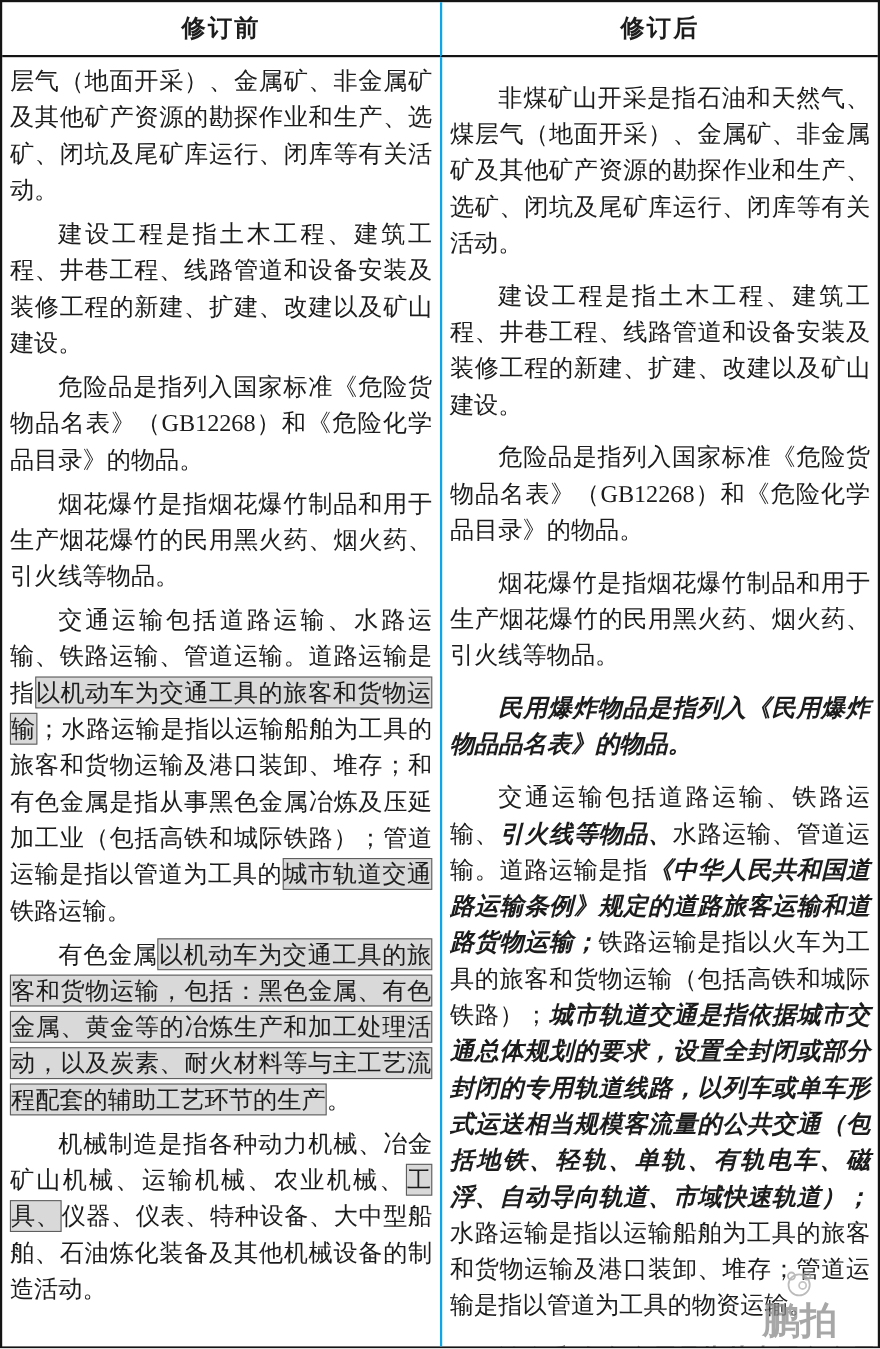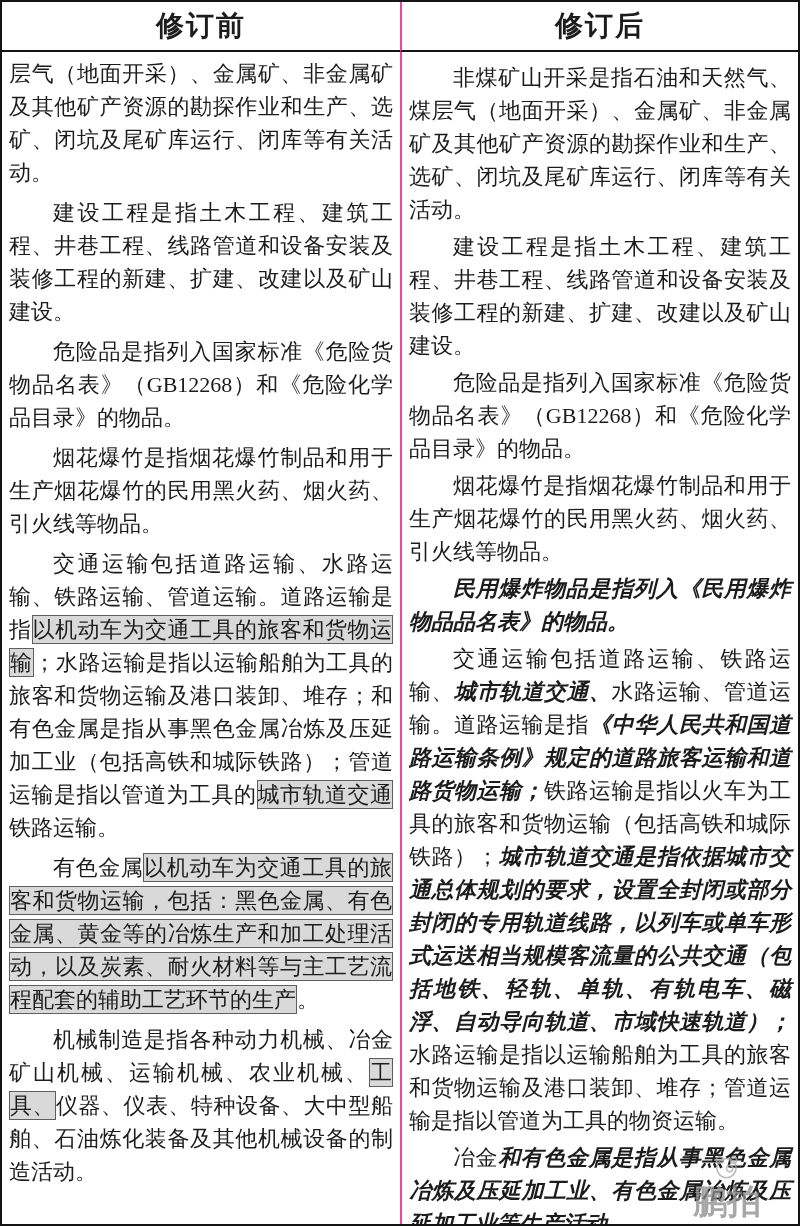--- a/index.html
+++ b/index.html
@@ -10,32 +10,32 @@
   }
   .table {
     position:absolute; left:0; top:0; width:796px; height:1222px;
     border:2px solid #141414;
     display:grid;
     grid-template-columns:1fr 1fr;
     grid-template-rows:50px 1fr;
   }
   .hcell {
     display:flex; align-items:center; justify-content:center;
-    font-size:28px; font-weight:bold; letter-spacing:2px;
+    font-size:22px; font-weight:bold; letter-spacing:2px;
     border-bottom:2px solid #141414;
     font-family:"Liberation Serif", serif;
   }
-  .col-right { border-left:2px solid #ec4899; }
+  .col-right { border-left:2px solid #0ea5e9; }
   .bcell {
     padding:5px 7px 0 7px; overflow:hidden;
     font-size:22px; line-height:33px;
     text-align:justify; text-justify:inter-character;
   }
   .bcell p { margin:0 0 7px 0; }
-  .bcell.col-right p { margin:4px 0 2px 0; }
+  .bcell.col-right p { margin:15px 0 2px 0; }
   .indent { text-indent:2em; }
   .hl {
     background:#d9d9d9;
     border:1px solid #5e5e5e;
     padding:1px 0;
     box-decoration-break:clone;
     -webkit-box-decoration-break:clone;
   }
   .b {
     font-weight:bold;
@@ -71,21 +71,21 @@
         <p class="indent"><span>交通运输包括道路运输、水路运输、铁路运输、管道运输。道路运输是指</span><span class="hl">以机动车为交通工具的旅客和货物运输</span><span>；水路运输是指以运输船舶为工具的旅客和货物运输及港口装卸、堆存；和有色金属是指从事黑色金属冶炼及压延加工业（包括高铁和城际铁路）；管道运输是指以管道为工具的</span><span class="hl">城市轨道交通</span><span>铁路运输。</span></p>
         <p class="indent"><span>有色金属</span><span class="hl">以机动车为交通工具的旅客和货物运输，包括：黑色金属、有色金属、黄金等的冶炼生产和加工处理活动，以及炭素、耐火材料等与主工艺流程配套的辅助工艺环节的生产</span><span>。</span></p>
         <p class="indent"><span>机械制造是指各种动力机械、冶金矿山机械、运输机械、农业机械、</span><span class="hl">工具、</span><span>仪器、仪表、特种设备、大中型船舶、石油炼化装备及其他机械设备的制造活动。</span></p>
       </div>
     <div class="bcell col-right">
         <p class="indent"><span>非煤矿山开采是指石油和天然气、煤层气（地面开采）、金属矿、非金属矿及其他矿产资源的勘探作业和生产、选矿、闭坑及尾矿库运行、闭库等有关活动。</span></p>
         <p class="indent"><span>建设工程是指土木工程、建筑工程、井巷工程、线路管道和设备安装及装修工程的新建、扩建、改建以及矿山建设。</span></p>
         <p class="indent"><span>危险品是指列入国家标准《危险货物品名表》（GB12268）和《危险化学品目录》的物品。</span></p>
         <p class="indent"><span>烟花爆竹是指烟花爆竹制品和用于生产烟花爆竹的民用黑火药、烟火药、引火线等物品。</span></p>
         <p class="indent"><span class="b">民用爆炸物品是指列入《民用爆炸物品品名表》的物品。</span></p>
-        <p class="indent"><span>交通运输包括道路运输、铁路运输、</span><span class="b">城市轨道交通、</span><span>水路运输、管道运输。道路运输是指</span><span class="b">《中华人民共和国道路运输条例》规定的道路旅客运输和道路货物运输；</span><span>铁路运输是指以火车为工具的旅客和货物运输（包括高铁和城际铁路）；</span><span class="b">城市轨道交通是指依据城市交通总体规划的要求，设置全封闭或部分封闭的专用轨道线路，以列车或单车形式运送相当规模客流量的公共交通（包括地铁、轻轨、单轨、有轨电车、磁浮、自动导向轨道、市域快速轨道）；</span><span>水路运输是指以运输船舶为工具的旅客和货物运输及港口装卸、堆存；管道运输是指以管道为工具的物资运输。</span></p>
+        <p class="indent"><span>交通运输包括道路运输、铁路运输、</span><span class="b">引火线等物品、</span><span>水路运输、管道运输。道路运输是指</span><span class="b">《中华人民共和国道路运输条例》规定的道路旅客运输和道路货物运输；</span><span>铁路运输是指以火车为工具的旅客和货物运输（包括高铁和城际铁路）；</span><span class="b">城市轨道交通是指依据城市交通总体规划的要求，设置全封闭或部分封闭的专用轨道线路，以列车或单车形式运送相当规模客流量的公共交通（包括地铁、轻轨、单轨、有轨电车、磁浮、自动导向轨道、市域快速轨道）；</span><span>水路运输是指以运输船舶为工具的旅客和货物运输及港口装卸、堆存；管道运输是指以管道为工具的物资运输。</span></p>
         <p class="indent"><span>冶金</span><span class="b">和有色金属是指从事黑色金属冶炼及压延加工业、有色金属冶炼及压延加工业等生产活动。</span></p>
       </div>
   </div>
 
   <div class="watermark">
     <svg width="56" height="56" viewBox="0 0 56 56">
       <circle cx="27" cy="30" r="18" fill="none" stroke="#a8a8a8" stroke-width="3"></circle>
       <circle cx="14" cy="15" r="6" fill="none" stroke="#a8a8a8" stroke-width="3"></circle>
       <circle cx="40" cy="15" r="6" fill="none" stroke="#a8a8a8" stroke-width="3"></circle>
       <circle cx="33" cy="31" r="6" fill="none" stroke="#b4b4b4" stroke-width="3"></circle>

